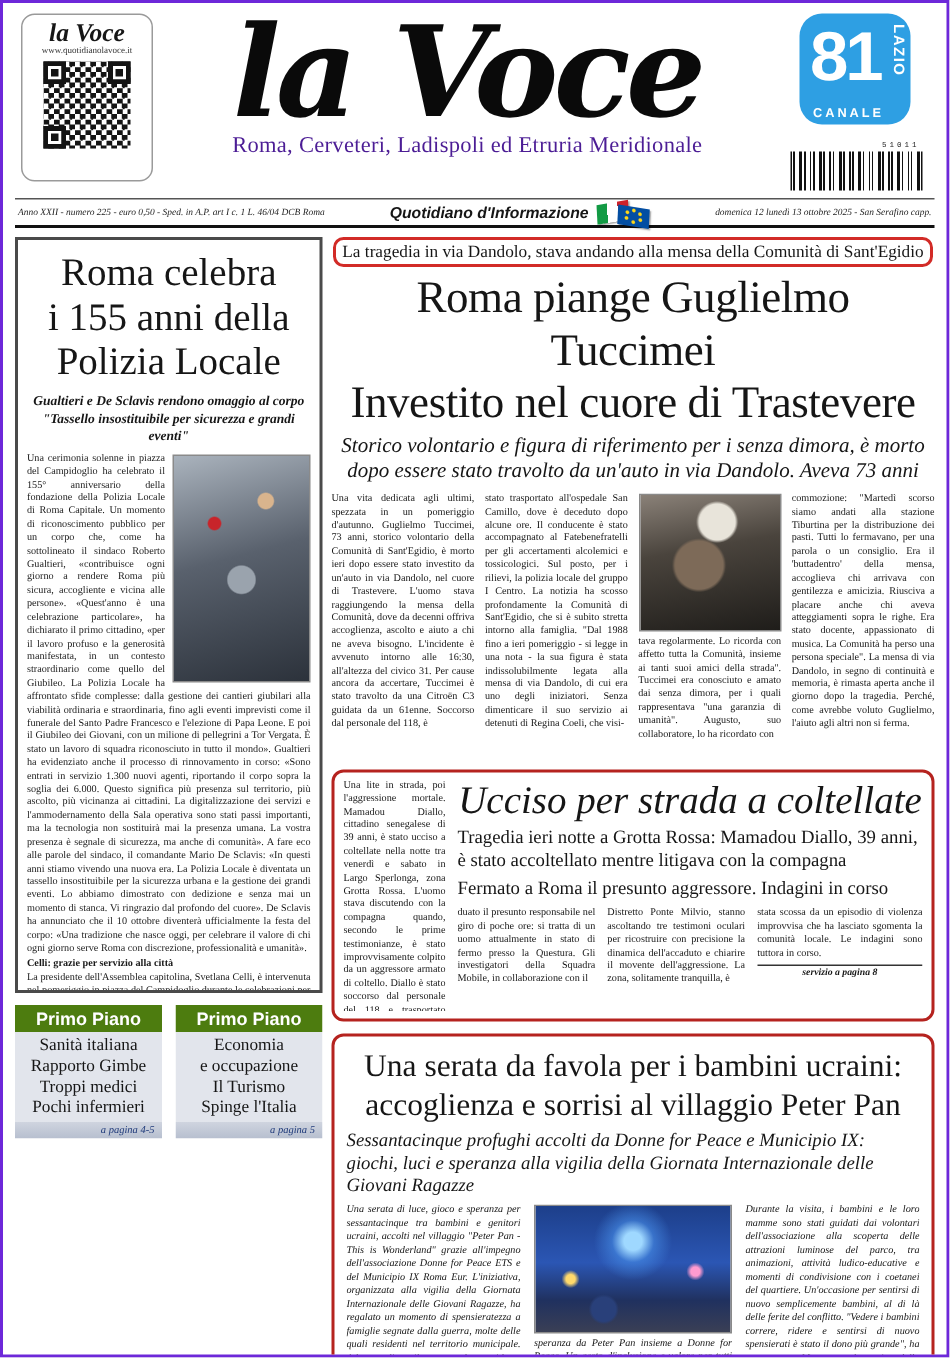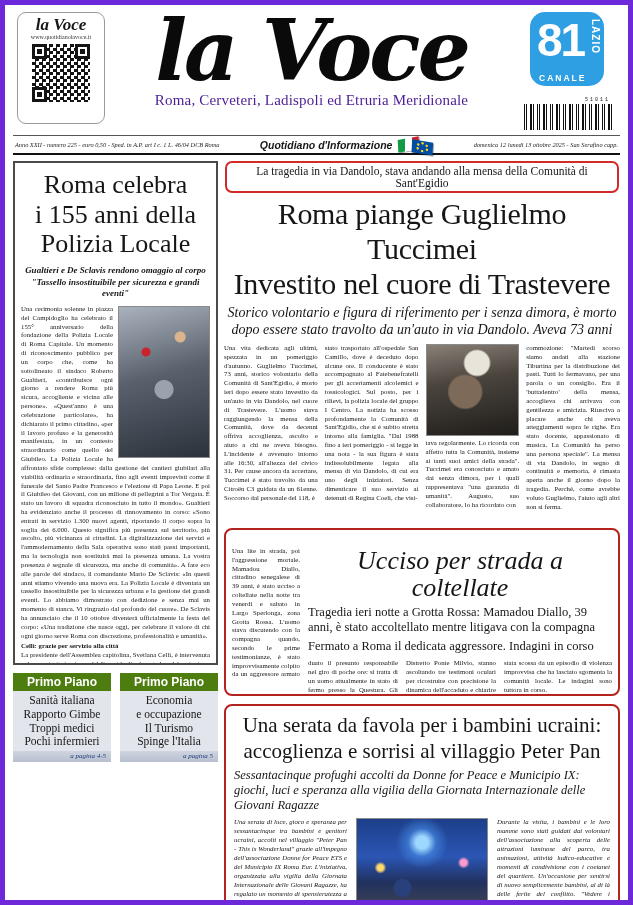--- a/index.html
+++ b/index.html
@@ -1,18 +1,18 @@
 <!DOCTYPE html>
 <html lang="it"><head>
 <meta charset="utf-8">
 <style>
   html,body{margin:0;padding:0;background:#e9e9e9;}
   .page{position:relative;width:633px;height:905px;background:#fff;margin:0 auto;
         font-family:"Liberation Serif","DejaVu Serif",serif;color:#161616;
-        border:5px solid #6d28d9;box-sizing:border-box;overflow:hidden;}
+        border:2px solid #6d28d9;box-sizing:border-box;overflow:hidden;}
 
   
   .masthead-area{position:relative;height:122px;margin:5px 8px 0;}
   .qr-box{position:absolute;left:4px;top:2px;width:88px;height:112px;border:1px solid #9a9a9a;
           border-radius:9px;text-align:center;padding:3px 2px;box-sizing:border-box;background:#fff;}
   .qr-title{font-size:17px;font-weight:bold;font-style:italic;line-height:1;}
   .qr-url{font-size:6px;color:#333;margin-top:1px;}
   .qr-code{width:58px;height:58px;margin:4px auto 0;position:relative;
            background:repeating-conic-gradient(#141414 0% 25%,#fff 0% 50%);background-size:7px 7px;}
   .qr-code i{position:absolute;width:15px;height:15px;background:#141414;border:3px solid #141414;
@@ -80,21 +80,21 @@
                  letter-spacing:-.3px;white-space:pre-line;}
   .main-subhead{font-size:14px;font-style:italic;text-align:center;line-height:1.2;margin:4px 0 5px;}
   .main-cols{display:grid;grid-template-columns:repeat(4,1fr);gap:7px;height:176px;overflow:hidden;
              font-size:6.8px;line-height:1.3;text-align:justify;}
   .photo-tuccimei{width:100%;height:92px;margin-bottom:3px;
      background:radial-gradient(circle at 55% 20%,#e8e4da 0 12px,transparent 14px),
        radial-gradient(circle at 42% 52%,#7d6a58 0 16px,transparent 18px),
        linear-gradient(170deg,#8a8178 0%,#4a443d 40%,#1f1d1a 100%);}
 
   
-  .crime-box{border:2px solid #b5231f;border-radius:8px;margin-top:8px;padding:17px 6px;box-sizing:border-box;
+  .crime-box{border:2px solid #b5231f;border-radius:8px;margin-top:8px;padding:5px 6px;box-sizing:border-box;
              height:168px;overflow:hidden;display:flex;gap:8px;}
   .crime-col1{width:68px;flex-shrink:0;font-size:6.8px;line-height:1.3;text-align:justify;overflow:hidden;}
   .crime-main{flex:1;min-width:0;}
   .crime-headline{margin:0;font-size:26px;font-style:italic;font-weight:normal;text-align:center;line-height:1.05;}
   .crime-subhead{font-size:12.5px;text-align:left;line-height:1.2;margin-top:4px;}
   .crime-cols{display:grid;grid-template-columns:1fr 1fr 1.2fr;gap:8px;margin-top:5px;
               font-size:6.8px;line-height:1.3;text-align:justify;overflow:hidden;height:66px;}
   .page-ref{border-top:1px solid #333;margin-top:3px;padding-top:1px;text-align:center;
             font-style:italic;font-weight:bold;font-size:6.5px;}
 
@@ -203,21 +203,21 @@
           <span>tava regolarmente. Lo ricorda con affetto tutta la Comunità, insieme ai tanti suoi amici della strada". Tuccimei era conosciuto e amato dai senza dimora, per i quali rappresentava "una garanzia di umanità". Augusto, suo collaboratore, lo ha ricordato con</span>
         </div>
         <div class="mcol">commozione: "Martedì scorso siamo andati alla stazione Tiburtina per la distribuzione dei pasti. Tutti lo fermavano, per una parola o un consiglio. Era il 'buttadentro' della mensa, accoglieva chi arrivava con gentilezza e amicizia. Riusciva a placare anche chi aveva atteggiamenti sopra le righe. Era stato docente, appassionato di musica. La Comunità ha perso una persona speciale". La mensa di via Dandolo, in segno di continuità e memoria, è rimasta aperta anche il giorno dopo la tragedia. Perché, come avrebbe voluto Guglielmo, l'aiuto agli altri non si ferma.</div>
       </div>
 
       <section class="crime-box">
         <div class="crime-col1">Una lite in strada, poi l'aggressione mortale. Mamadou Diallo, cittadino senegalese di 39 anni, è stato ucciso a coltellate nella notte tra venerdì e sabato in Largo Sperlonga, zona Grotta Rossa. L'uomo stava discutendo con la compagna quando, secondo le prime testimonianze, è stato improvvisamente colpito da un aggressore armato di coltello. Diallo è stato soccorso dal personale del 118 e trasportato d'urgenza all'ospedale San Pietro, dove è deceduto poco dopo l'arrivo. La Polizia di Stato ha indivi-</div>
         <div class="crime-main">
           <h2 class="crime-headline">Ucciso per strada a coltellate</h2>
           <div class="crime-subhead">Tragedia ieri notte a Grotta Rossa: Mamadou Diallo, 39 anni, è stato accoltellato mentre litigava con la compagna</div>
-          <div class="crime-subhead">Fermato a Roma il dedicata aggressore. Indagini in corso</div>
+          <div class="crime-subhead">Fermato a Roma il presunto aggressore. Indagini in corso</div>
           <div class="crime-cols">
             <div class="ccol">duato il presunto responsabile nel giro di poche ore: si tratta di un uomo attualmente in stato di fermo presso la Questura. Gli investigatori della Squadra Mobile, in collaborazione con il</div>
             <div class="ccol">Distretto Ponte Milvio, stanno ascoltando tre testimoni oculari per ricostruire con precisione la dinamica dell'accaduto e chiarire il movente dell'aggressione. La zona, solitamente tranquilla, è</div>
             <div class="ccol">
               <span>stata scossa da un episodio di violenza improvvisa che ha lasciato sgomenta la comunità locale. Le indagini sono tuttora in corso.</span>
               <div class="page-ref">servizio a pagina 8</div>
             </div>
           </div>
         </div>
       </section>

